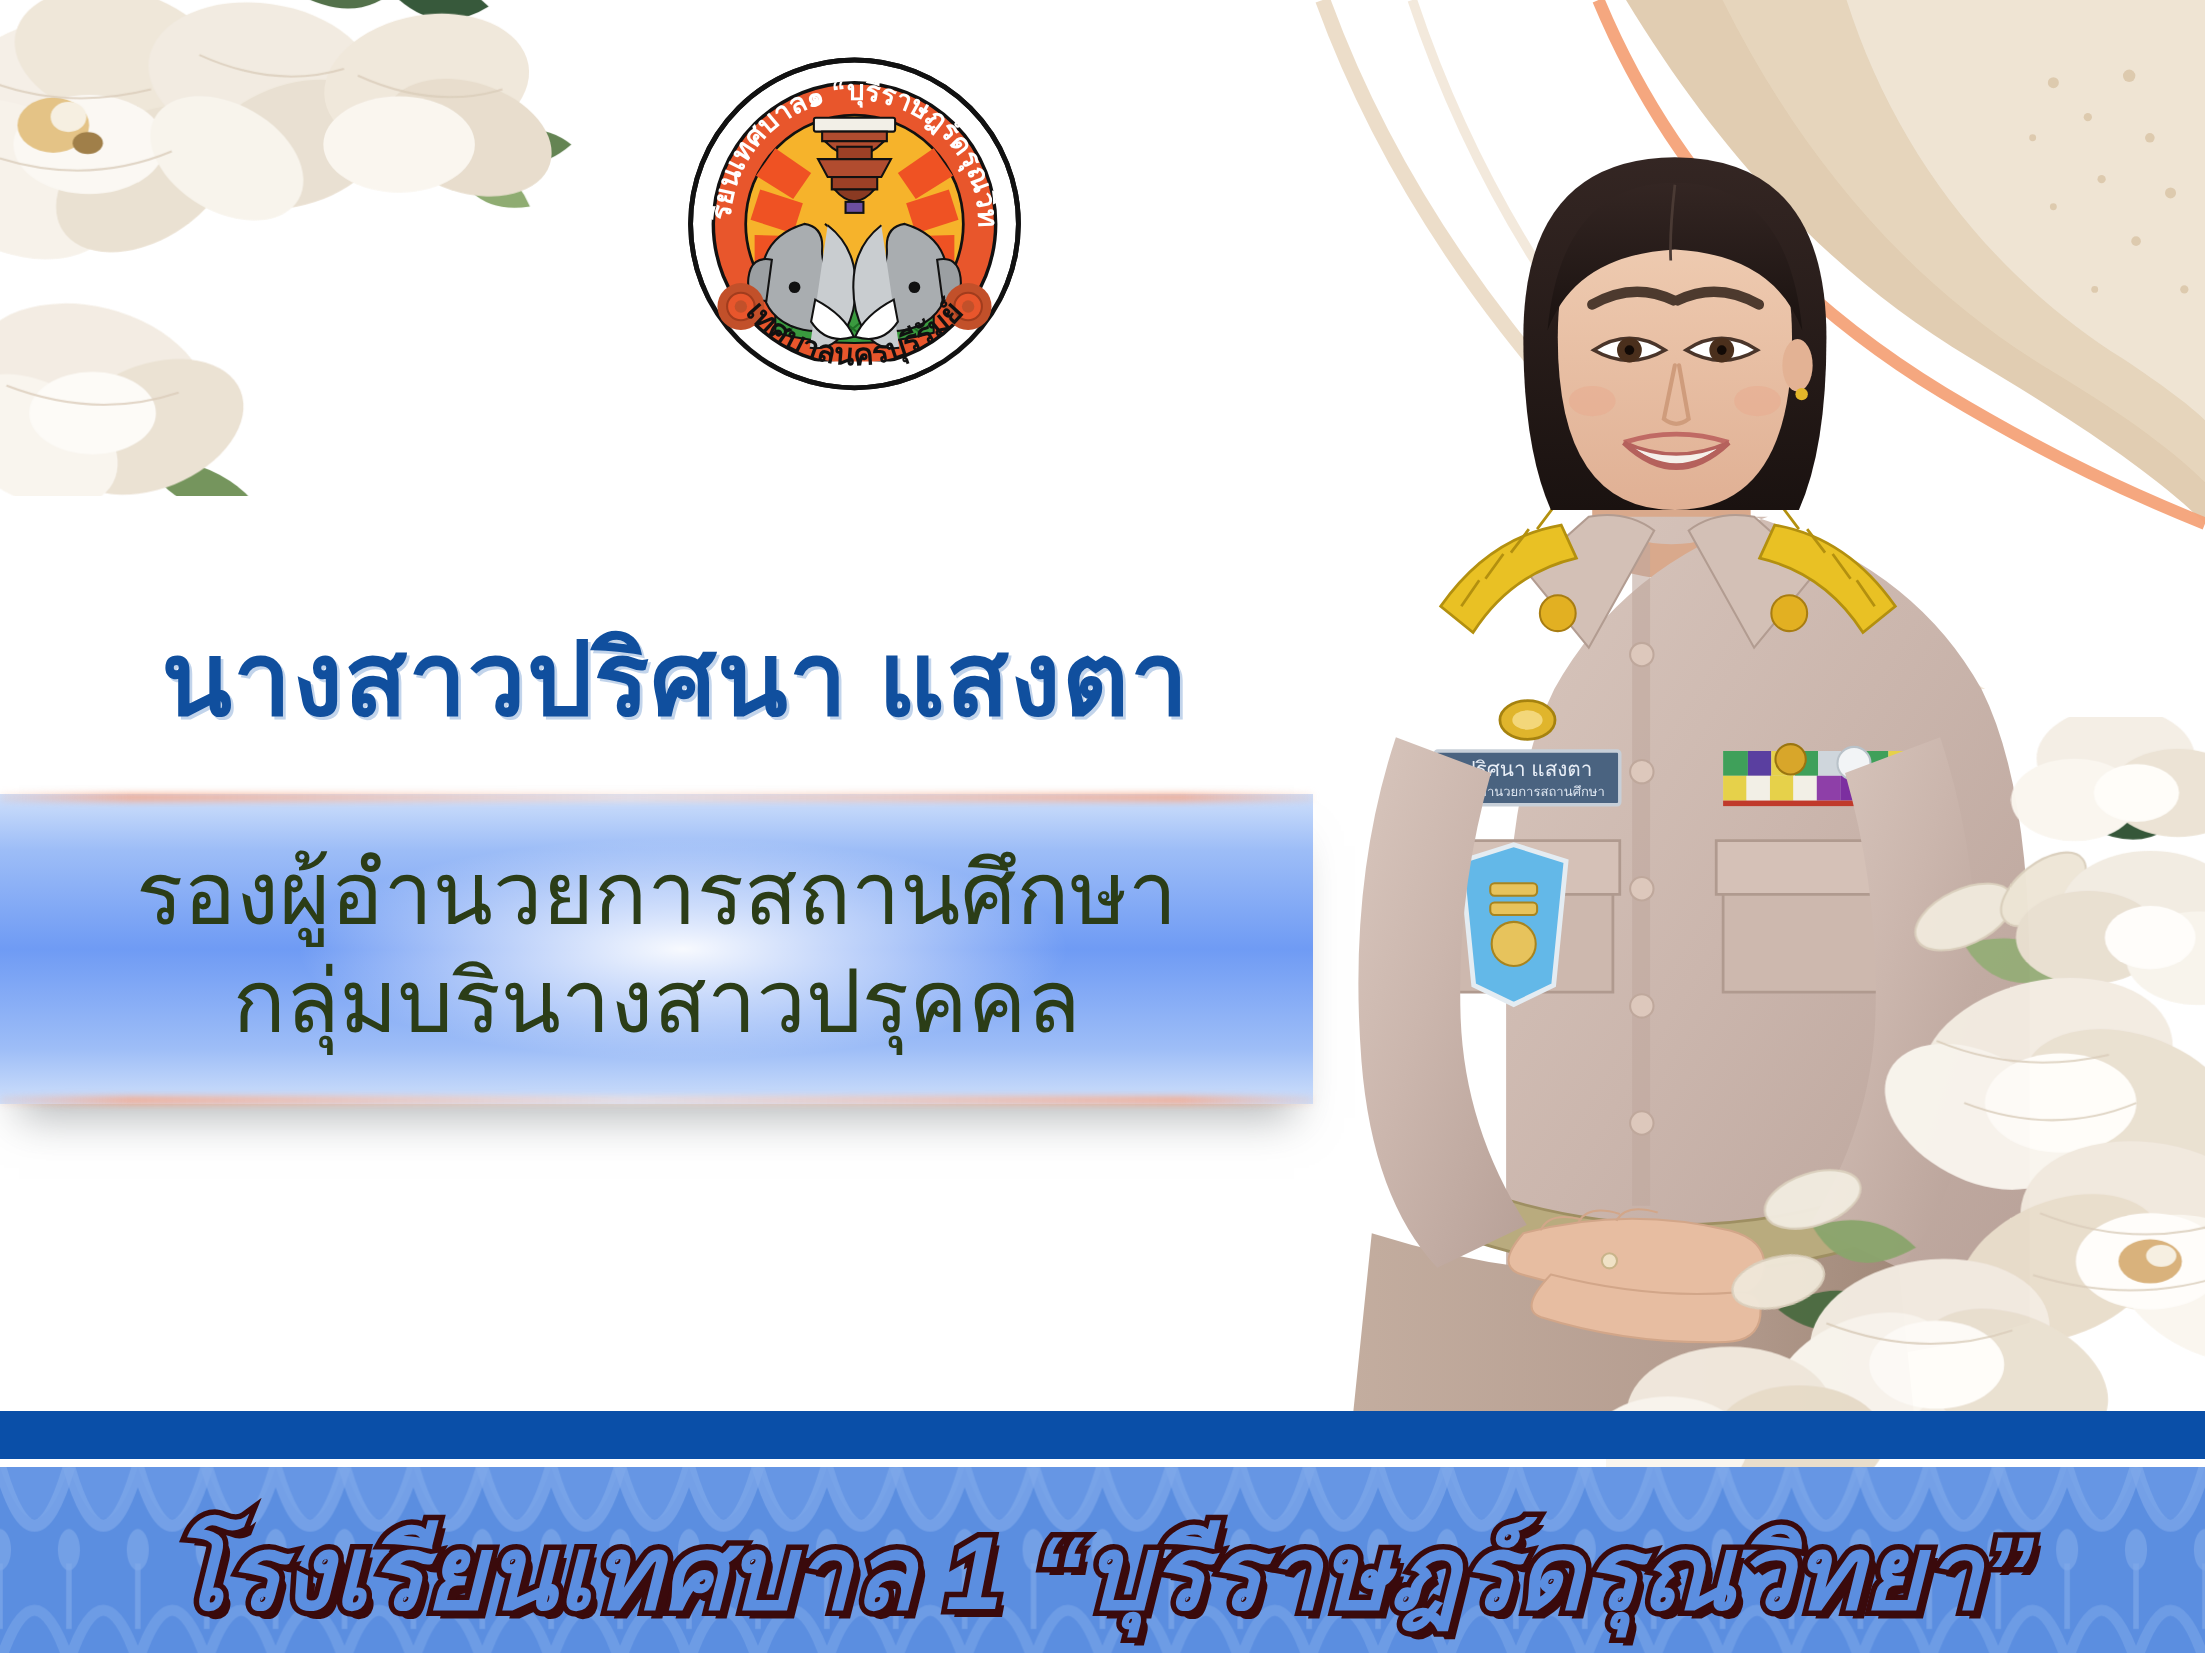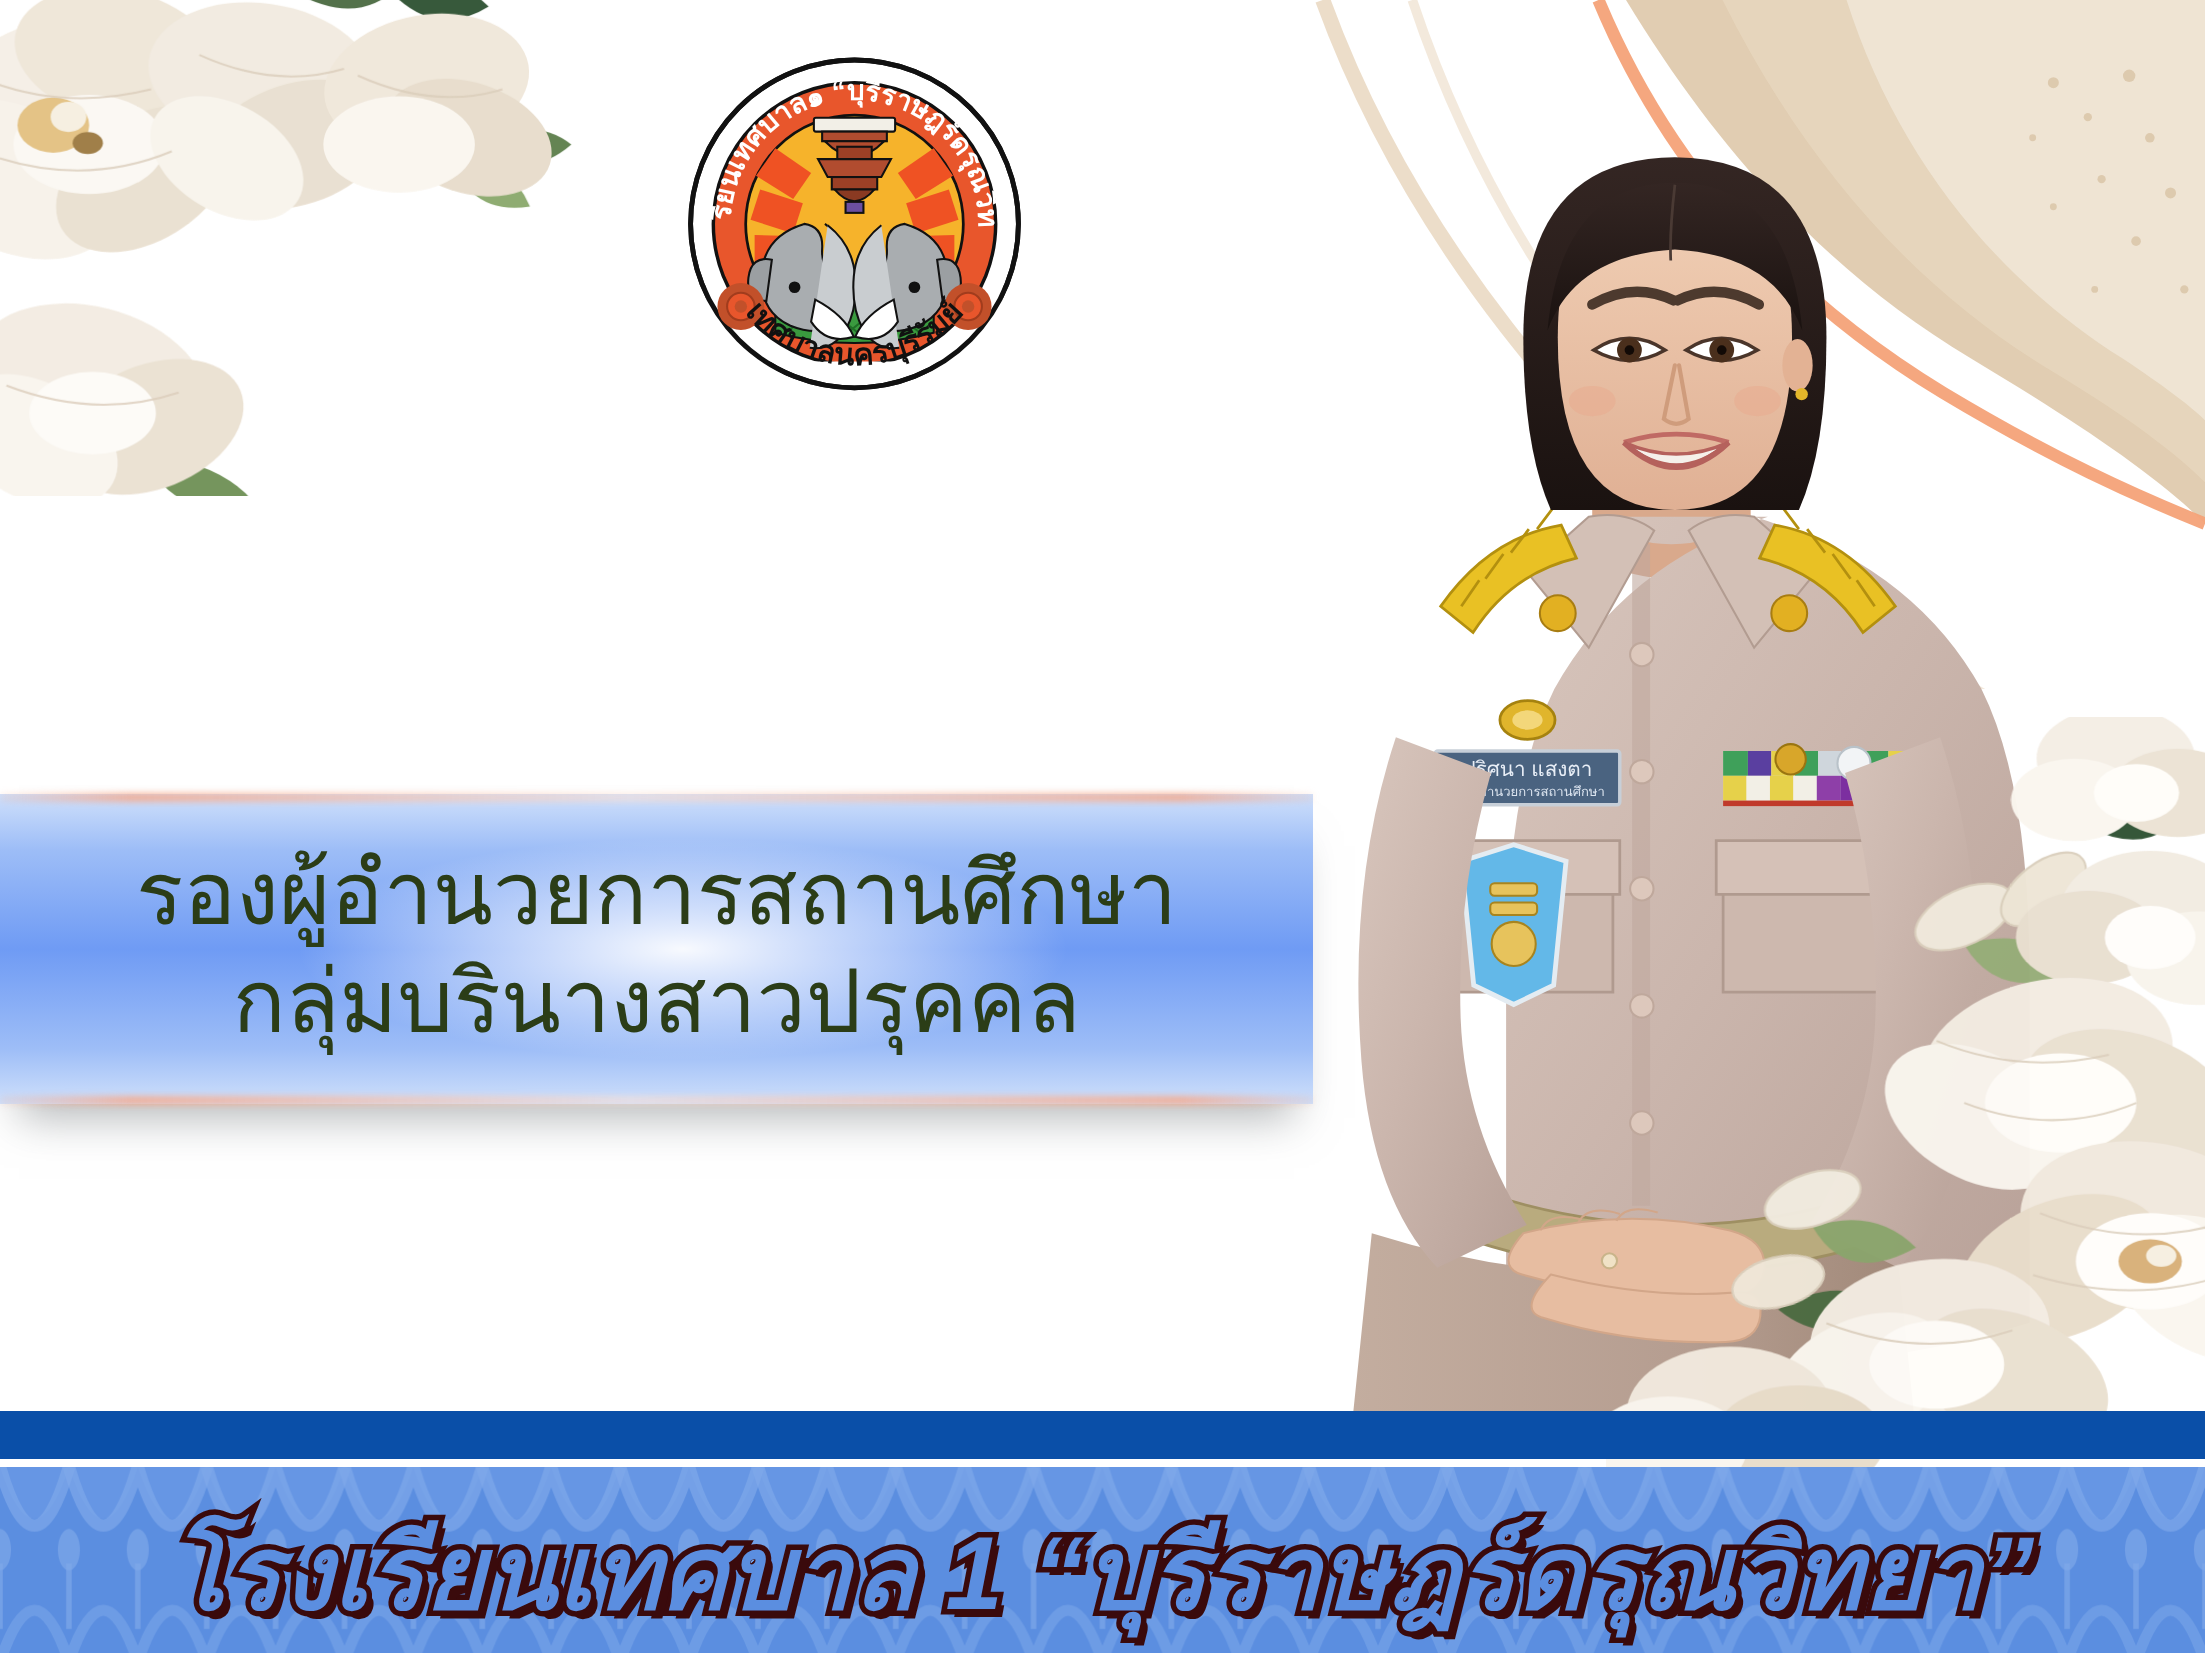--- a/index.html
+++ b/index.html
@@ -440,20 +440,23 @@
       <g stroke="#d9cbb8" stroke-width="3" fill="none" opacity=".8">
         <path d="M480 470 q120 50 250 20"></path>
         <path d="M520 560 q130 50 250 0"></path>
         <path d="M630 720 q140 56 280 10"></path>
         <path d="M620 810 q150 46 290 -4"></path>
         <path d="M320 880 q140 54 270 10"></path>
       </g>
     </g>
   </svg>
 
+  <div id="name-line">
+    <span id="name-text">นางสาวปริศนา  แสงตา</span>
+  </div>
 
   <div id="plate">
     <div id="plate-text">
       <div class="plate-line">รองผู้อำนวยการสถานศึกษา</div>
       <div class="plate-line">กลุ่มบรินางสาวปรุคคล</div>
     </div>
   </div>
 
   <div id="banner">
     <div id="banner-top"></div>

